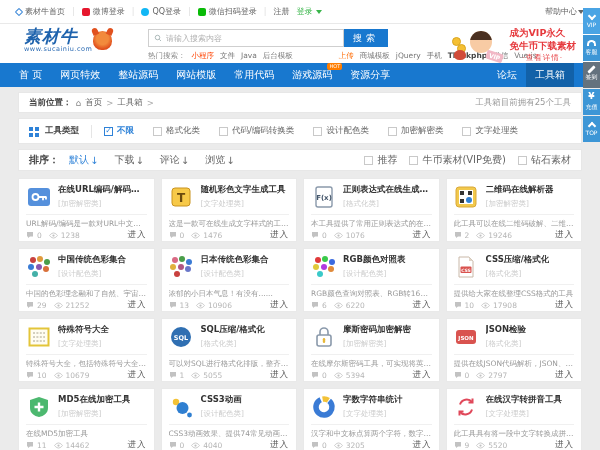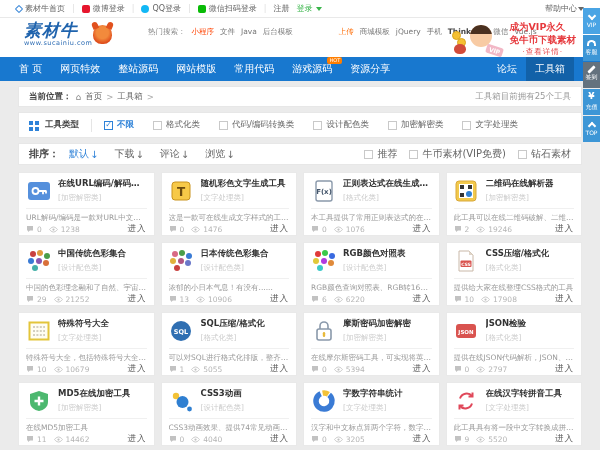--- a/index.html
+++ b/index.html
@@ -1,19 +1,19 @@
 <!DOCTYPE html>
 <html><head>
 <meta charset="utf-8">
 <style>
   * { margin:0; padding:0; box-sizing:border-box; }
   html,body { width:600px; height:450px; overflow:hidden; font-family:"DejaVu Sans","Liberation Sans",sans-serif; background:#ebebeb; position:relative; }
 
   
-  .topbar { height:18px; background:#fff; border-bottom:1px solid #e9e9e9; display:flex; align-items:center; padding:0 16px; font-size:8px; color:#666; gap:7px; }
+  .topbar { height:24px; background:#fff; border-bottom:1px solid #e9e9e9; display:flex; align-items:center; padding:0 16px; font-size:8px; color:#666; gap:7px; }
   .topbar .sep { color:#ddd; }
   .tb-item { display:flex; align-items:center; gap:3px; cursor:pointer; }
   .tb-right { margin-left:auto; display:flex; align-items:center; gap:0; cursor:pointer; }
   .caret { display:inline-block; width:0; height:0; border-left:3px solid transparent; border-right:3px solid transparent; border-top:4px solid currentColor; margin-left:1px; }
   .i-home { width:6px; height:6px; border:1px solid #3a87d8; transform:rotate(45deg); border-radius:1px; }
   .i-sq { width:8px; height:8px; border-radius:2px; display:inline-block; }
   .i-weibo { background:#e6162d; }
   .i-qq { background:#12b7f5; border-radius:50%; }
   .i-wechat { background:#09bb07; }
   .login-link { color:#39b54a; display:flex; align-items:center; }
@@ -143,20 +143,30 @@
 
 <div class="header">
   <div class="logo">
     <div class="logo-txt">
       <div class="logo-title">素材牛</div>
       <div class="logo-domain">www.sucainiu.com</div>
     </div>
     <div class="bull"></div>
   </div>
   <div class="search-wrap">
+    <div class="search-row">
+      <div class="search-box">
+        <svg width="8" height="8" viewBox="0 0 16 16">
+            <circle cx="7" cy="7" r="4.5" fill="none" stroke="#9aa" stroke-width="1.6"></circle>
+            <path d="M10.5 10.5L14 14" stroke="#9aa" stroke-width="1.6"></path>
+          </svg>
+        <input type="text" placeholder="请输入搜索内容" style="">
+      </div>
+      <button class="search-btn">搜索</button>
+    </div>
     <div class="hotline">
       <span class="hl-label">热门搜索：</span>
       <span id="hot-items" style="display:flex;gap:6px;">
           <span class="hot-item hot-red">小程序</span>
           <span class="hot-item">文件</span>
           <span class="hot-item">Java</span>
           <span class="hot-item">后台模板</span>
           <span class="hot-item hot-orange">上传</span>
           <span class="hot-item">商城模板</span>
           <span class="hot-item">jQuery</span>

